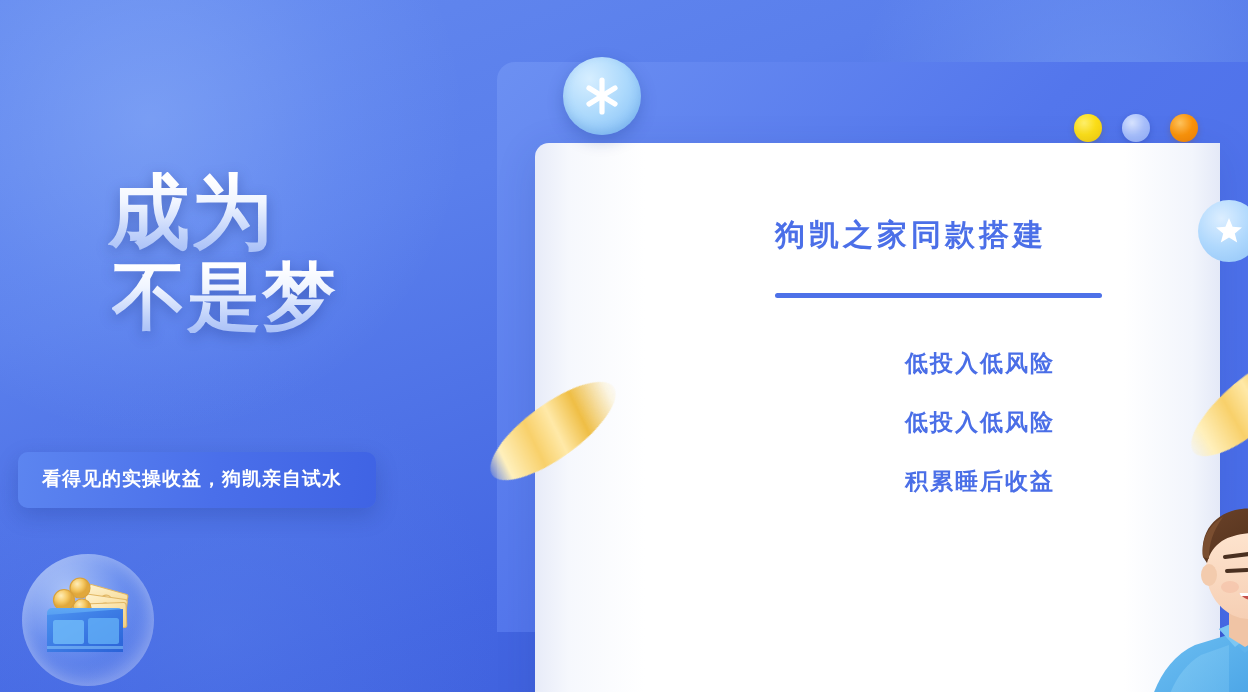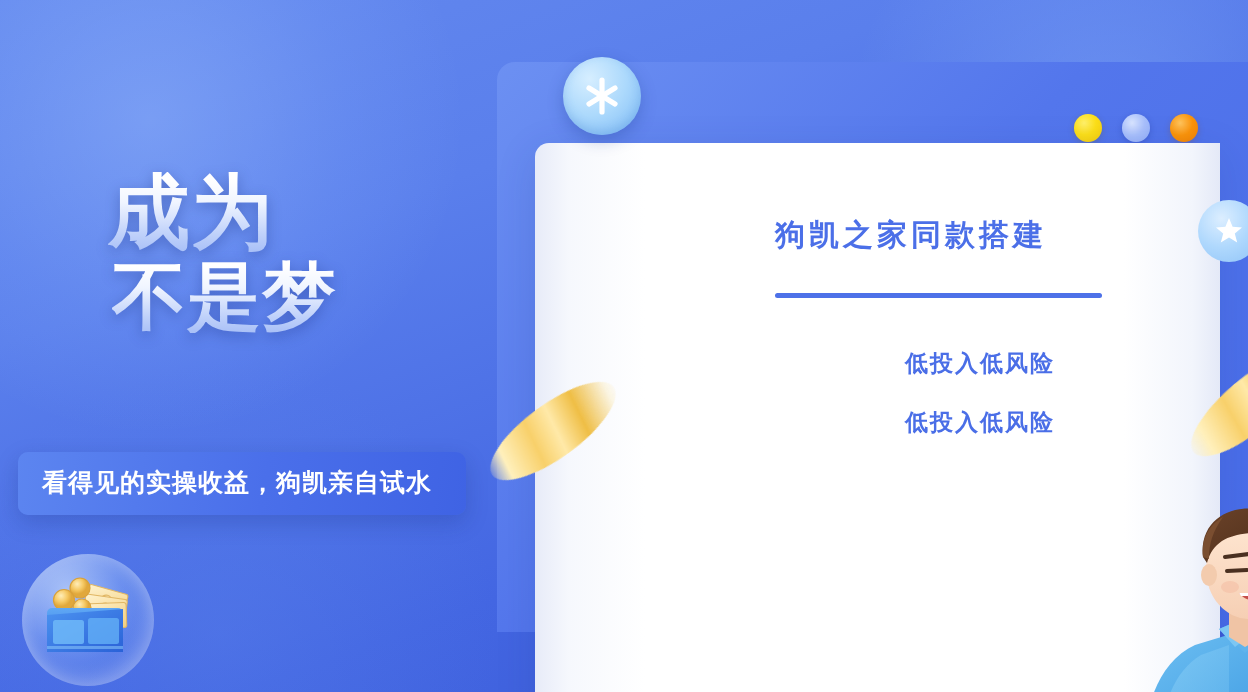--- a/index.html
+++ b/index.html
@@ -110,21 +110,21 @@
 
   
   #subtitle-bar {
     position:absolute; left:18px; top:452px;
     padding:14px 34px 16px 24px;
     background:linear-gradient(100deg, #5C85F0 0%, #4A6FEA 55%, #3F63E4 100%);
     border-radius:10px 10px 10px 10px;
     box-shadow:0 8px 22px rgba(20,40,120,.22);
   }
   #subtitle-text {
-    font-size:25px; font-weight:700; letter-spacing:1px;
+    font-size:19px; font-weight:700; letter-spacing:1px;
     color:#FFFFFF; white-space:nowrap;text-align:right;
   }
 
   
   .ribbon { position:absolute; pointer-events:none; }
   .ribbon-inner {
     width:100%; height:100%;
     background:linear-gradient(100deg,
       rgba(255,248,214,0) 0%,
       #FFF0BC 14%,
@@ -202,20 +202,21 @@
 
   <div id="content-card">
 
     <div id="card-title">狗凯之家同款搭建</div>
 
     <div id="card-divider"></div>
 
     <div id="feature-list">
       <div class="feature-item">低投入低风险</div>
       <div class="feature-item">低投入低风险</div>
+      <div class="feature-item">积累睡后收益</div>
     </div>
 
     <svg id="person-illustration" viewBox="0 0 280 262">
       <defs>
         <linearGradient id="shirtG" x1="0" y1="0" x2="1" y2="1">
           <stop offset="0%" stop-color="#6FC0F2"></stop>
           <stop offset="50%" stop-color="#4FA8E8"></stop>
           <stop offset="100%" stop-color="#3F97DE"></stop>
         </linearGradient>
         <linearGradient id="shirtLight" x1="0" y1="0" x2="1" y2="1">

